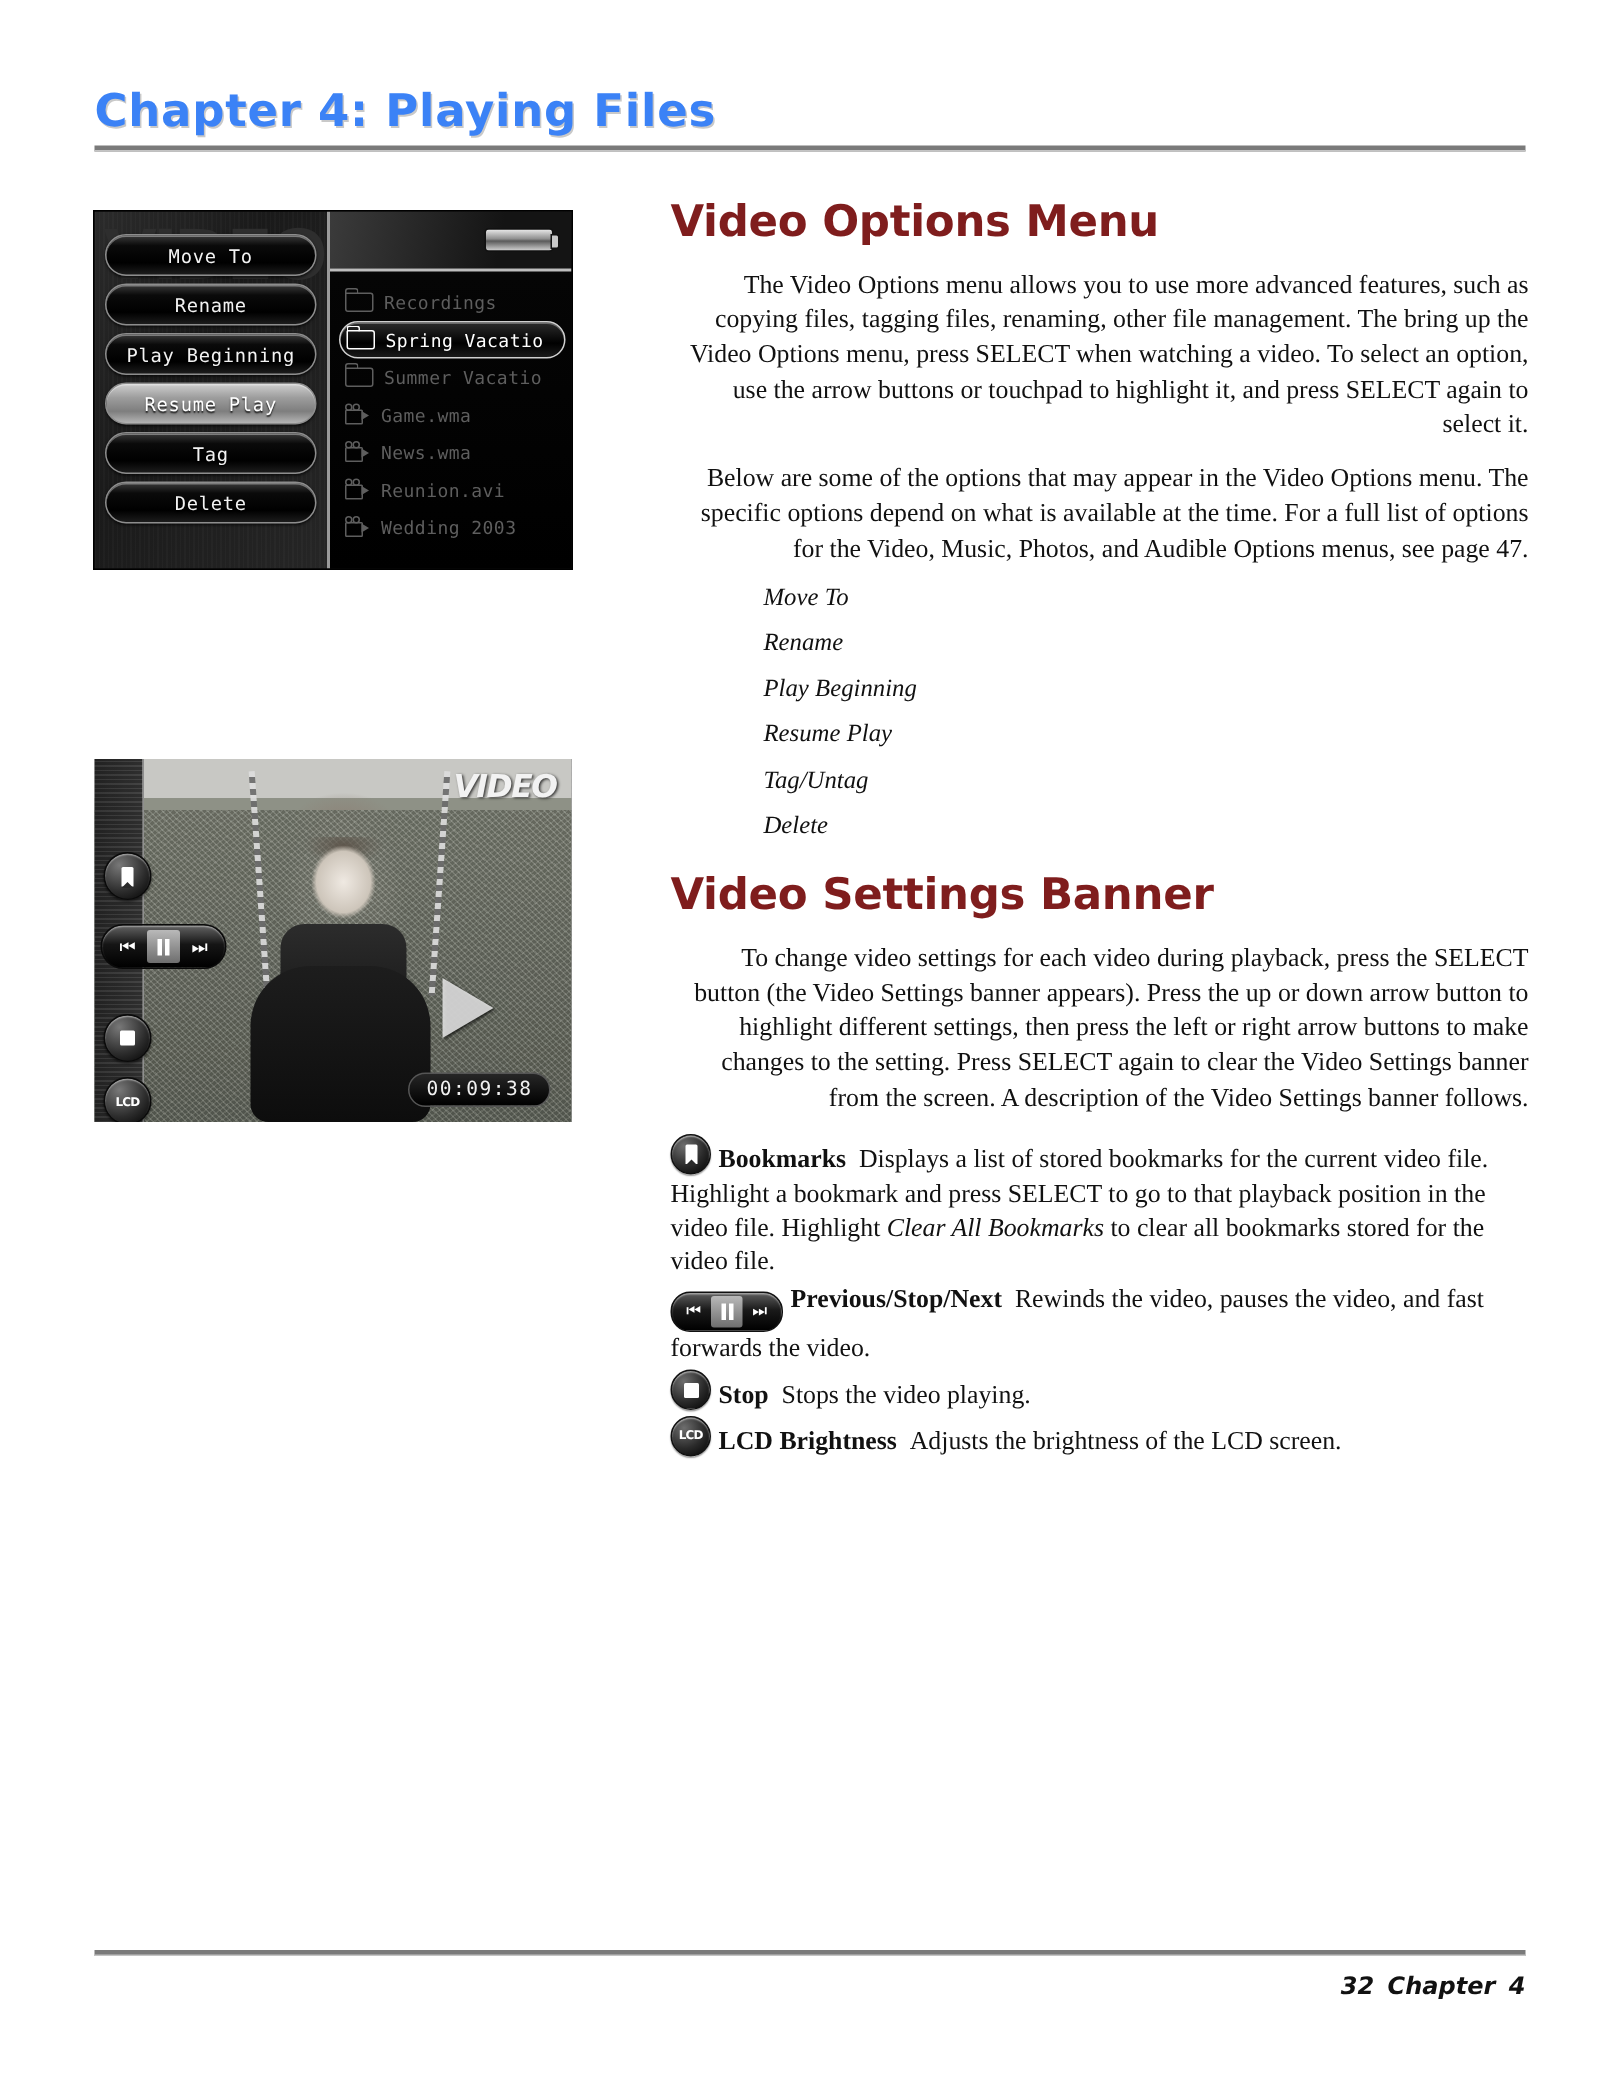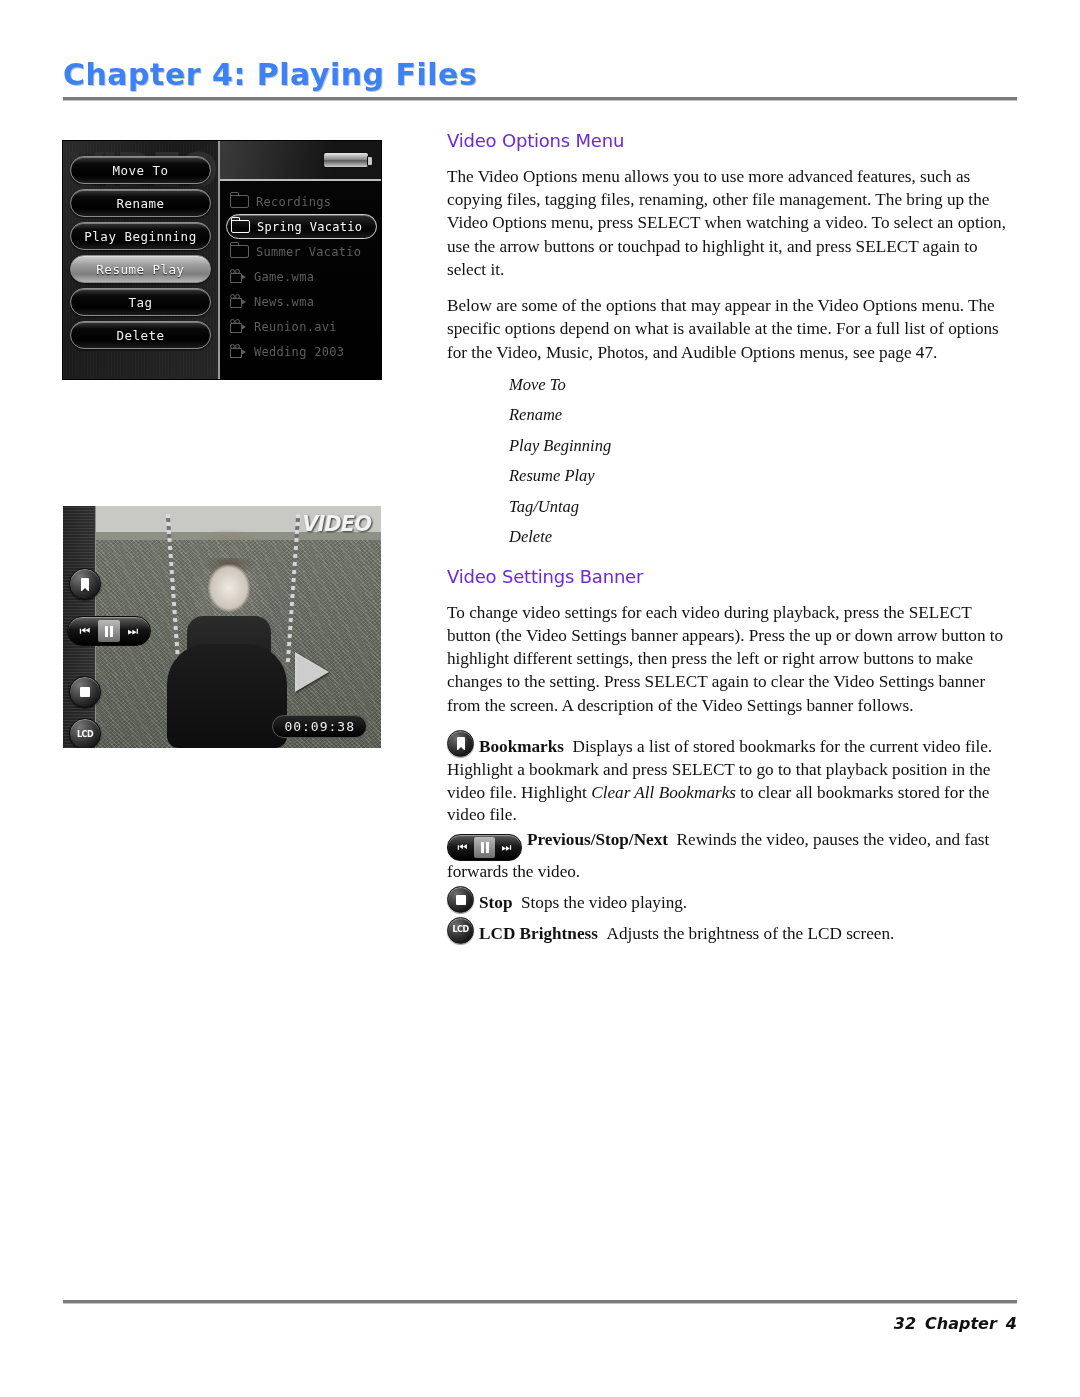--- a/index.html
+++ b/index.html
@@ -67,30 +67,30 @@
 
   
   #content-column {
     position: absolute;
     left: 447px;
     top: 130px;
     width: 572px;
   }
   .section-heading {
     font-family: "DejaVu Sans", sans-serif;
-    font-weight: normal;
-    font-size: 18px;
-    color: #6d28d9;
+    font-weight: bold;
+    font-size: 29px;
+    color: #7f1d1d;
     letter-spacing: -0.2px;
     margin: 0 0 14px 0;
   }
   .body-par {
     font-size: 17.2px;
     line-height: 1.35;
-    text-align: left;
+    text-align: right;
     margin: 0 0 13px 0;
   }
   .option-list {
     margin: 4px 0 0 0;
     padding: 0;
     list-style: none;
   }
   .option-list li {
     font-style: italic;
     font-size: 16.5px;

